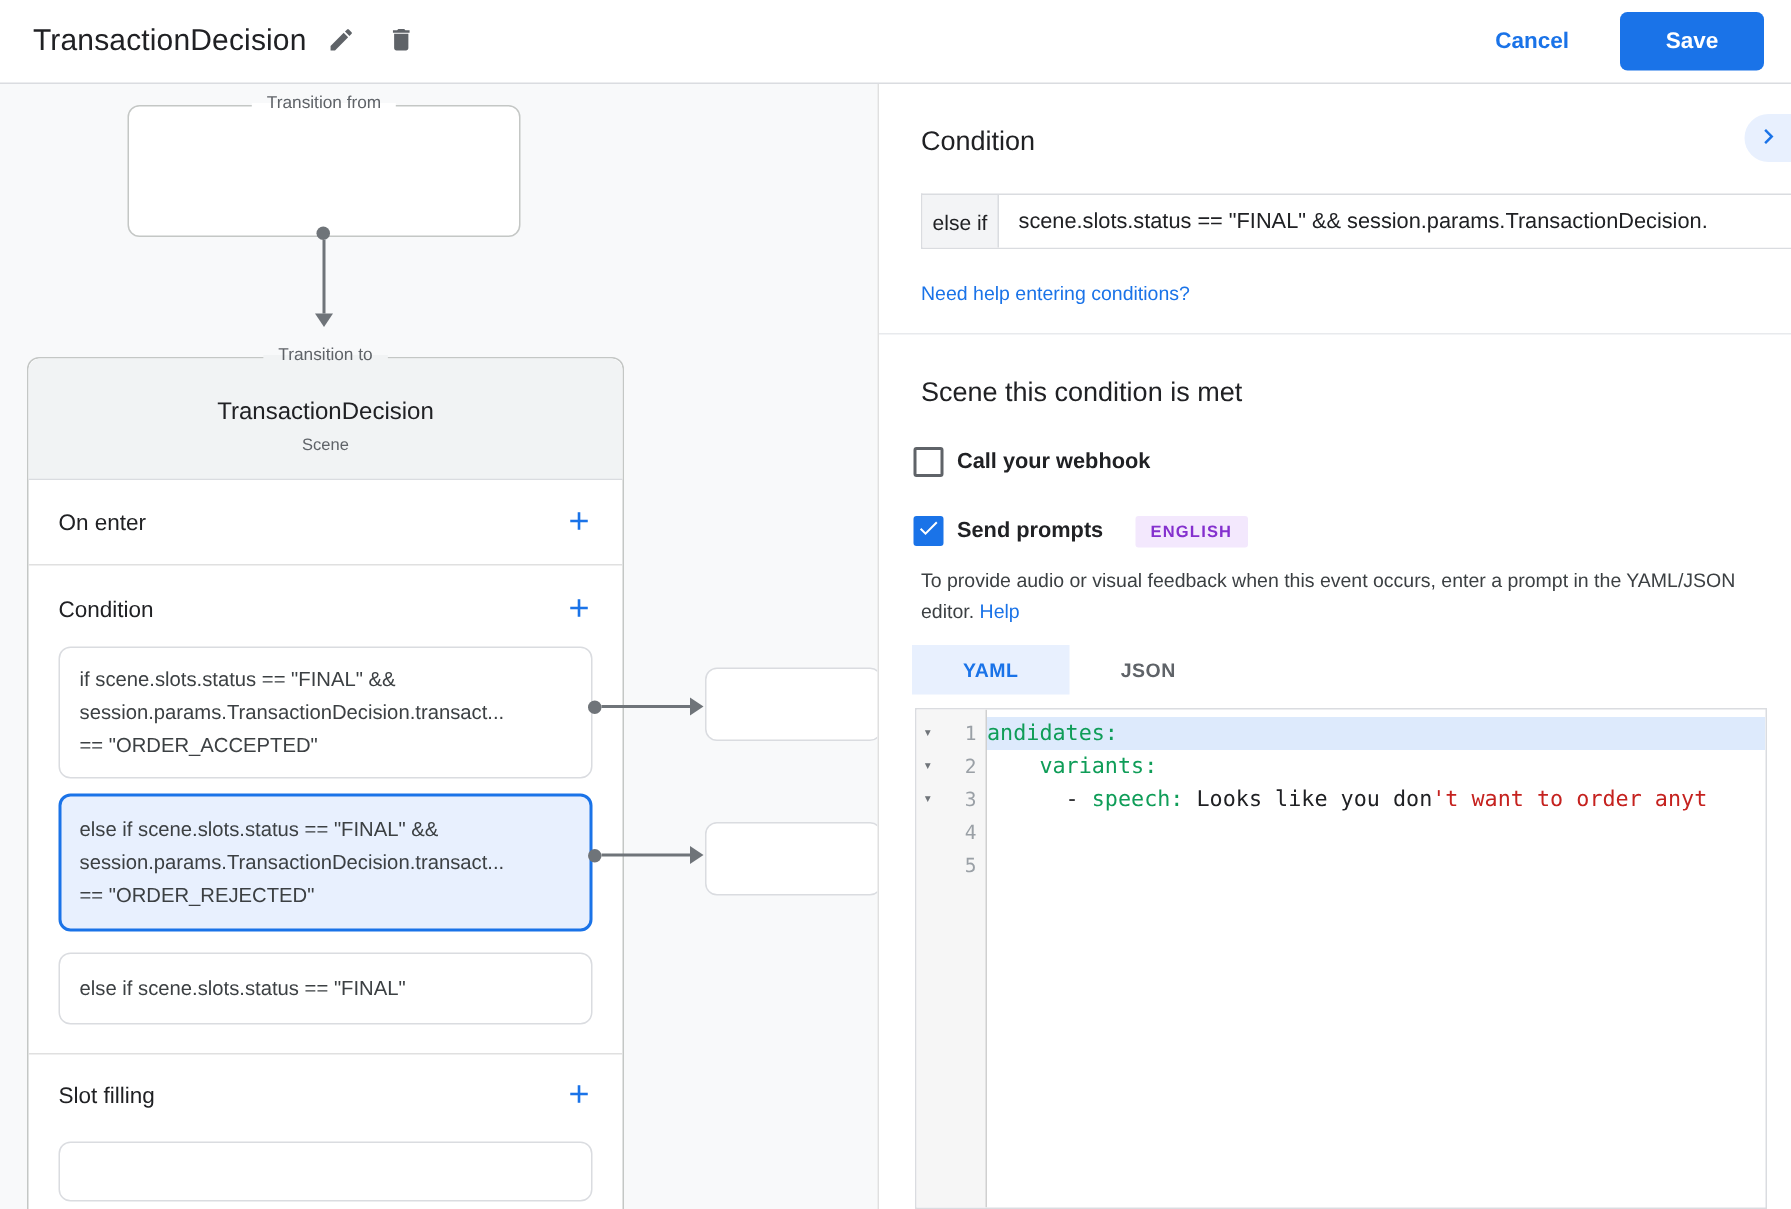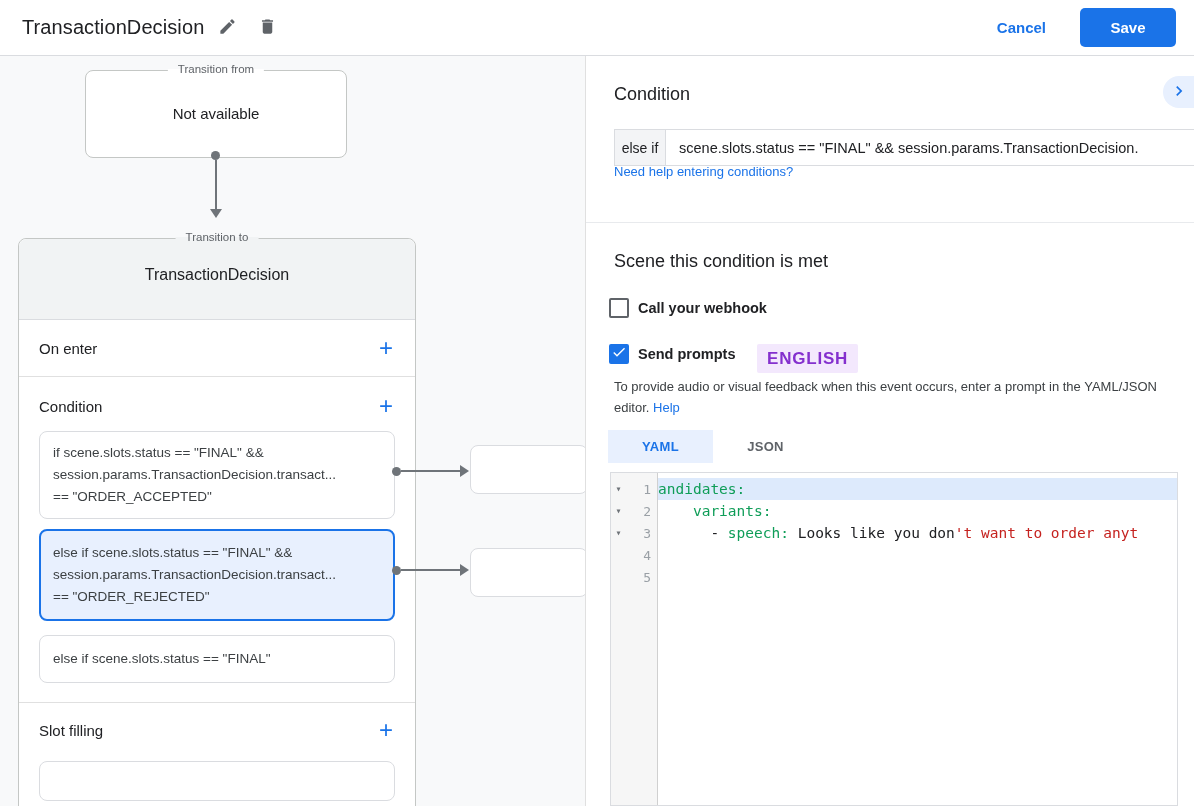--- a/index.html
+++ b/index.html
@@ -80,34 +80,34 @@
     display:flex; align-items:center; justify-content:center; }
   .expand-btn svg { width:20px; height:20px; fill:#1a73e8; }
 
   .cond-input { position:absolute; left:28px; top:73px; right:0; height:37px;
     border:1px solid #dadce0; border-right:none; display:flex; background:#fff; }
   .cond-prefix { width:51px; background:#f3f4f6; border-right:1px solid #dadce0;
     display:flex; align-items:center; justify-content:center; font-size:14px; color:#202124; }
   .cond-value { flex:1; border:none; outline:none; font-size:14.5px; color:#202124;
     font-family:"Liberation Sans",sans-serif; padding:0 4px 0 13px; background:#fff; }
 
-  .help-link { position:absolute; left:28px; top:108px; font-size:13px; color:#1a73e8;
+  .help-link { position:absolute; left:28px; top:132px; font-size:13px; color:#1a73e8;
     text-decoration:none; cursor:pointer; }
   .panel-divider { position:absolute; left:0; right:0; top:166px; height:1px; background:#e8eaed; }
   .when-title { position:absolute; left:28px; top:195px; font-size:18px; color:#202124; }
 
   .checkbox { position:absolute; left:23px; width:20px; height:20px; border:2px solid #5f6368;
     border-radius:2px; background:#fff; cursor:pointer; }
   .checkbox.checked { background:#1a73e8; border-color:#1a73e8;
     display:flex; align-items:center; justify-content:center; }
   .checkbox.checked svg { width:16px; height:16px; fill:#fff; }
   .check-label { position:absolute; left:52px; font-size:14.5px; font-weight:700; color:#202124; }
 
   .lang-badge { position:absolute; left:171px; top:288px; background:#f3e8fd; color:#8430ce;
-    font-size:17px; font-weight:600; letter-spacing:.8px; padding:5px 10px 4px; border-radius:2px; }
+    font-size:11px; font-weight:600; letter-spacing:.8px; padding:5px 10px 4px; border-radius:2px; }
 
   .note { position:absolute; left:28px; top:320px; width:556px; font-size:13px; line-height:21px; color:#3c4043; }
   .note a { color:#1a73e8; text-decoration:none; cursor:pointer; }
 
   .tabs { position:absolute; left:22px; top:374px; display:flex; }
   .tab { width:105px; height:33px; display:flex; align-items:center; justify-content:center;
     font-size:13px; font-weight:700; letter-spacing:.3px; color:#5f6368; background:transparent;
     border:none; cursor:pointer; font-family:"Liberation Sans",sans-serif; }
   .tab.active { background:#e8f0fe; color:#1a73e8; }
 
@@ -142,31 +142,31 @@
   </button>
   <div class="appbar-spacer"></div>
   <button class="cancel-btn">Cancel</button>
   <button class="save-btn">Save</button>
 </div>
 
 <div class="canvas">
 
   <div class="tf-box">
     <div class="tf-legend">Transition from</div>
-    <div class="tf-value">Not available</div>
   </div>
 
   <div class="dot" style="left:211px; top:95px;"></div>
   <div class="vline"></div>
   <div class="arrow-down"></div>
 
   <div class="card">
     <div class="tt-legend">Transition to</div>
     <div class="card-header">
       <div class="name">TransactionDecision</div>
+      <div class="type">Scene</div>
     </div>
 
     <div class="row-head on-enter">
       <span class="sec-label">On enter</span>
       <button class="plus">+</button>
     </div>
 
     <div class="cond-section">
       <div class="row-head cond-head">
         <span class="sec-label">Condition</span>

